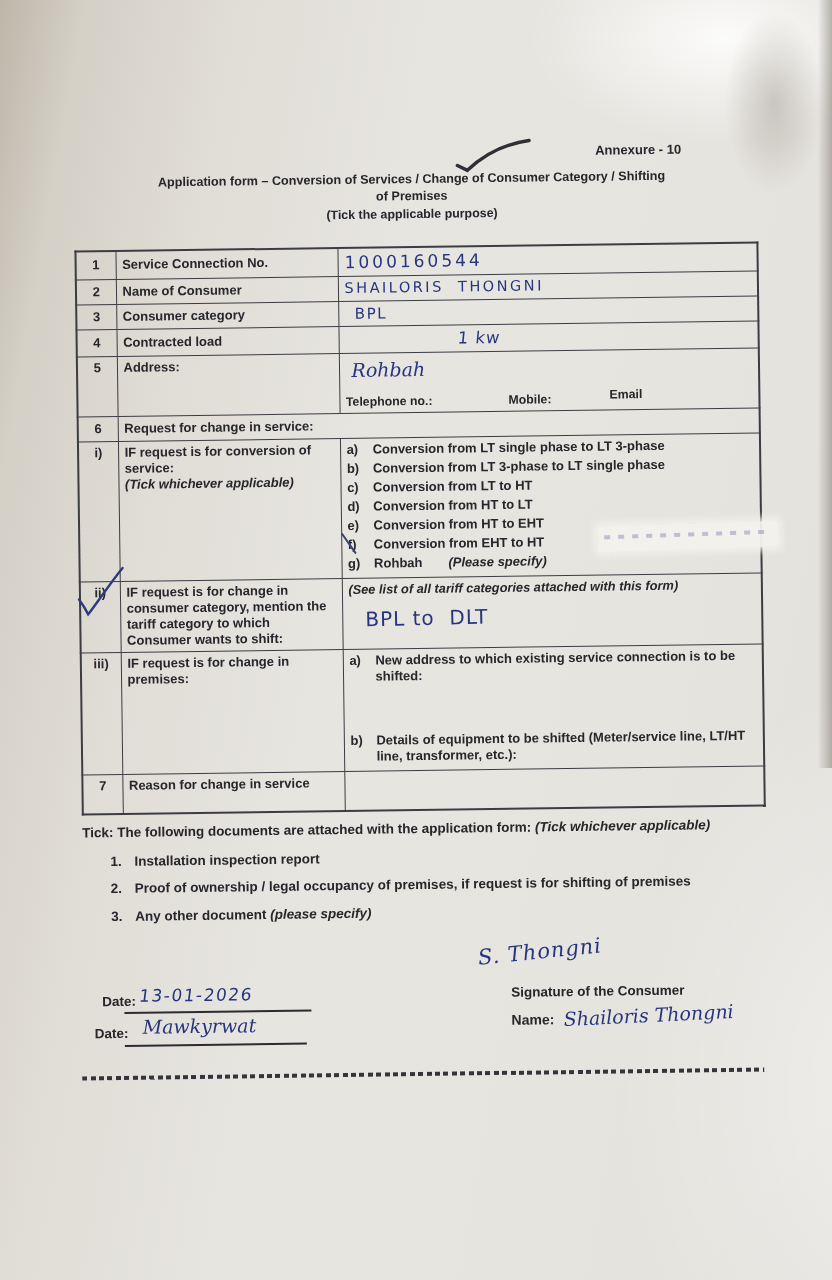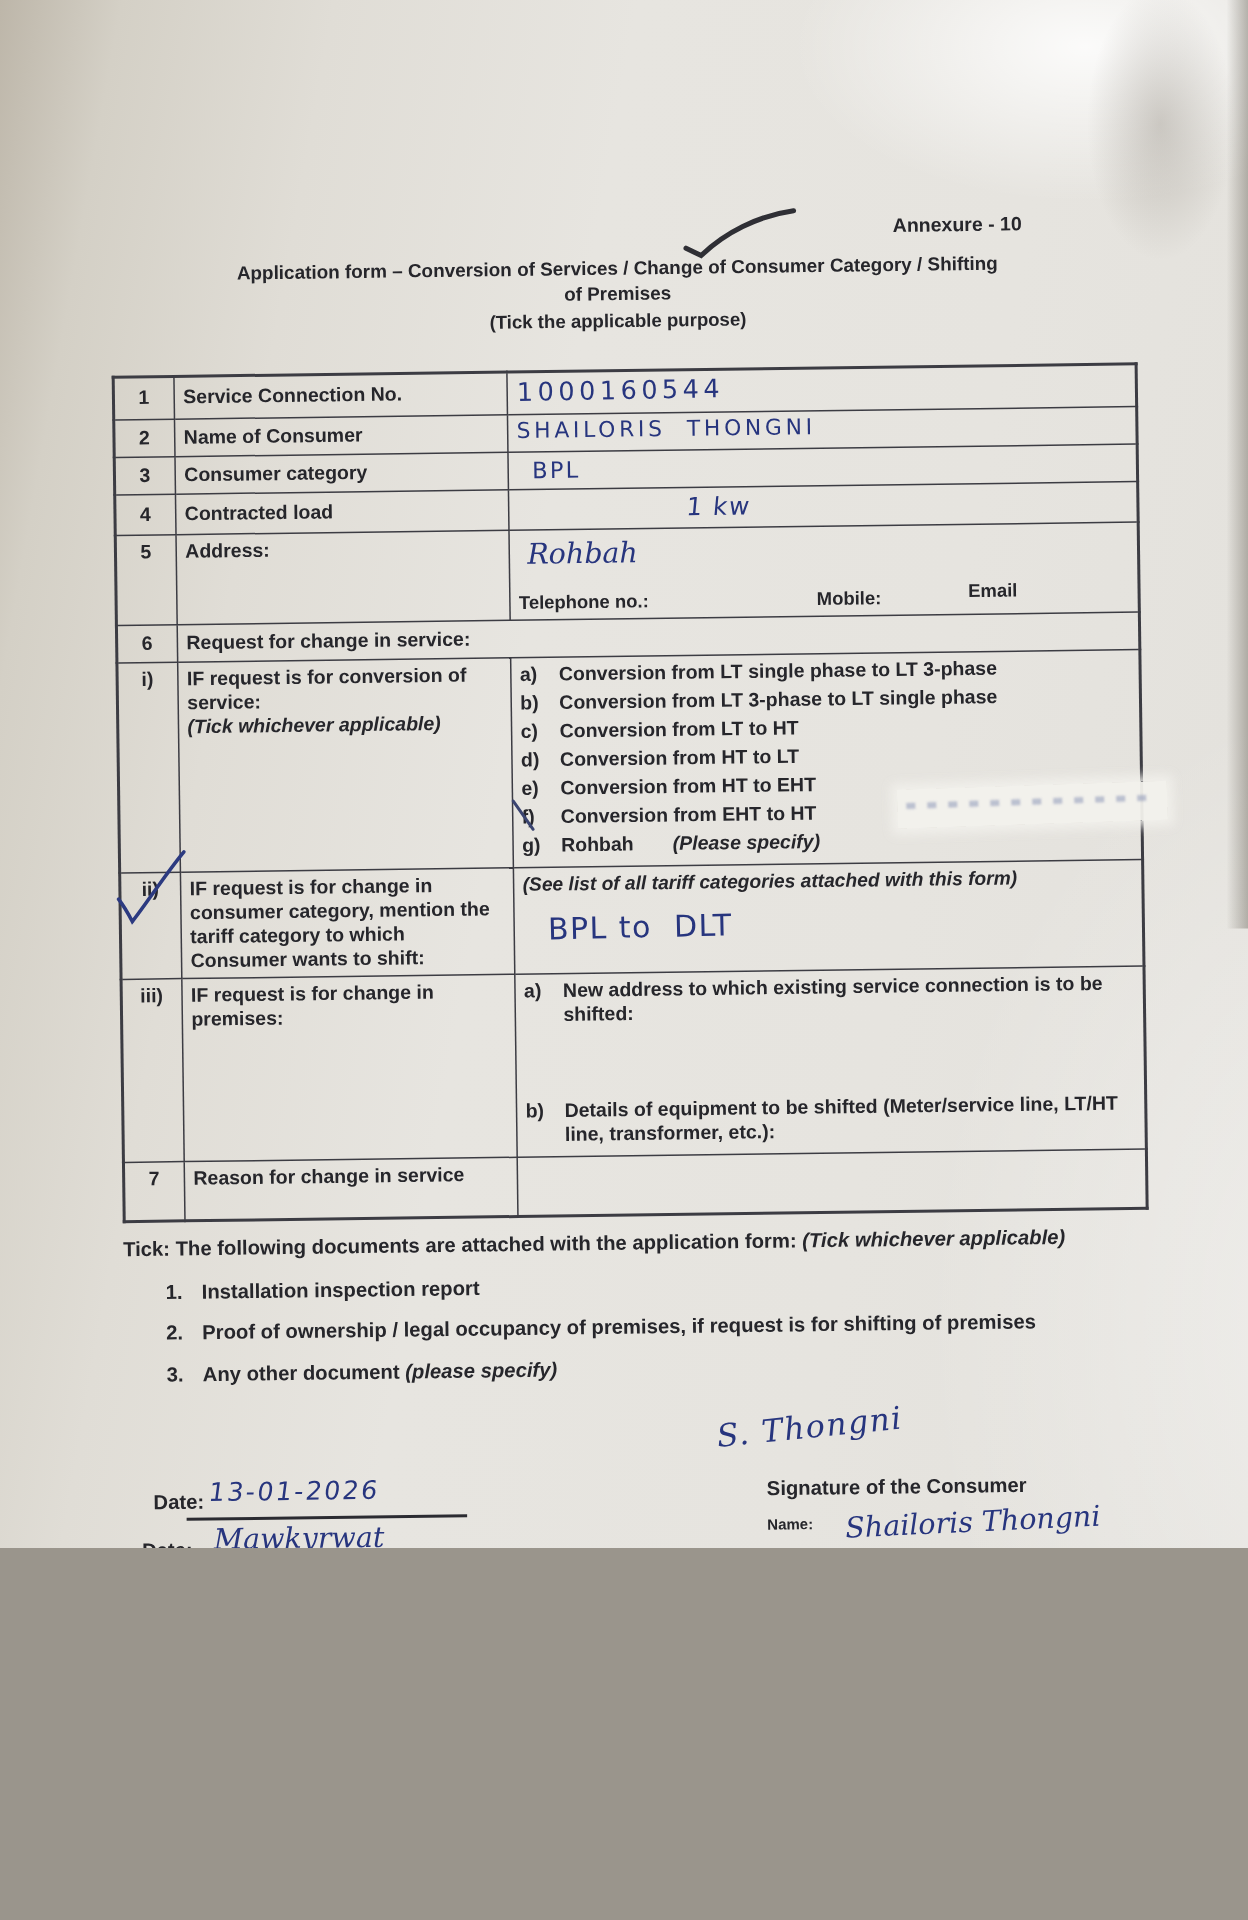--- a/index.html
+++ b/index.html
@@ -1,17 +1,17 @@
 <!DOCTYPE html>
 <html><head>
 <meta charset="utf-8">
 <style>
   html,body{margin:0;padding:0;background:#9a958c;}
   .photo{
-    position:relative;width:832px;height:1032px;overflow:hidden;
+    position:relative;width:832px;height:1280px;overflow:hidden;
     background:
       radial-gradient(ellipse 70px 130px at 93% 8%, rgba(120,112,100,0.30), rgba(120,112,100,0) 70%),
       radial-gradient(ellipse 300px 160px at 87% 3%, rgba(255,255,255,0.85), rgba(255,255,255,0) 65%),
       radial-gradient(ellipse 500px 700px at 110% 85%, rgba(255,255,255,0.45), rgba(255,255,255,0) 60%),
       linear-gradient(100deg, #bdb6a9 0%, #d4d0c6 8%, #e0ddd6 22%, #e7e5e0 42%, #e6e4df 70%, #e3e1dc 100%);
     font-family:"Liberation Sans",sans-serif;
   }
   .edge-right{position:absolute;right:0;top:0;width:16px;height:60%;
     background:linear-gradient(270deg, rgba(110,105,95,0.45), rgba(110,105,95,0) 90%);}
   .sheet{position:absolute;inset:0;transform:rotate(-0.75deg);transform-origin:420px 520px;
@@ -30,21 +30,21 @@
   tr.mid td{vertical-align:middle;}
   .hw{font-family:"DejaVu Sans",sans-serif;font-weight:400;color:#27357e;white-space:pre;}
   .hw-num{font-size:17px;letter-spacing:3px;display:inline-block;transform:rotate(-0.3deg);}
   .hw-caps{font-size:14.5px;letter-spacing:2.5px;}
   .hw-bpl{font-size:15px;letter-spacing:1.5px;margin-left:10px;}
   .hw-load{font-size:16.5px;letter-spacing:1px;margin-left:112px;display:inline-block;transform:skewX(-6deg);}
   .hw-cursive{font-family:"DejaVu Serif",serif;font-style:italic;font-weight:400;color:#27357e;white-space:pre;}
   .hw-addr{font-size:19px;margin:2px 0 0 6px;display:inline-block;}
   .addr-cell{position:relative;}
   .phone-row{position:absolute;left:6px;right:4px;bottom:3px;display:flex;align-items:flex-end;font-size:12.3px;}
-  .phone-row .mob{margin-left:112px;}
+  .phone-row .mob{margin-left:76px;}
   .phone-row .eml{margin-left:58px;transform:translateY(-4px);}
   .opt{display:flex;margin:0 0 3.2px;}
   .opt .k{width:26px;flex:none;}
   .opt .n{font-style:italic;margin-left:26px;}
   .tariff-note{font-style:italic;font-size:12.8px;}
   .hw-shift{font-size:20px;letter-spacing:1px;margin:9px 0 0 16px;display:inline-block;transform:rotate(-0.5deg);}
   .optb{margin-top:48px;}
   
   .tick-ii{position:absolute;left:76px;top:561px;}
   .tick-g{position:absolute;left:339px;top:531px;}
@@ -61,21 +61,21 @@
   .note-item .body{flex:1;}
   
   .f-label{position:absolute;font-size:13.5px;}
   .hw-date{position:absolute;left:133px;top:982px;font-size:17px;letter-spacing:1.5px;
     font-family:"DejaVu Sans",sans-serif;font-weight:400;color:#27357e;transform:skewX(-8deg);}
   .u-date{position:absolute;left:118px;top:1008px;width:187px;height:2px;background:#2b2b31;}
   .hw-place{position:absolute;left:136px;top:1012px;font-size:19px;}
   .u-place{position:absolute;left:118px;top:1041px;width:182px;height:2px;background:#2b2b31;}
   .hw-sign{position:absolute;left:472px;top:941px;font-size:21px;letter-spacing:1px;transform:rotate(-5deg);}
   .sig-caption{position:absolute;left:505px;top:986px;font-size:13.5px;}
-  .name-label{position:absolute;left:505px;top:1013px;font-size:10px;}
+  .name-label{position:absolute;left:505px;top:1013px;font-size:14px;}
   .hw-name{position:absolute;left:557px;top:1007px;font-size:19px;transform:rotate(-2deg);}
   .dashes{position:absolute;left:75px;top:1072px;width:682px;height:3.6px;
     background:repeating-linear-gradient(90deg,#34343b 0 5px, rgba(0,0,0,0) 5px 8.4px);}
   svg{display:block;}
 </style>
 </head>
 <body>
 
 <div class="photo">
   <div class="edge-right"></div>

